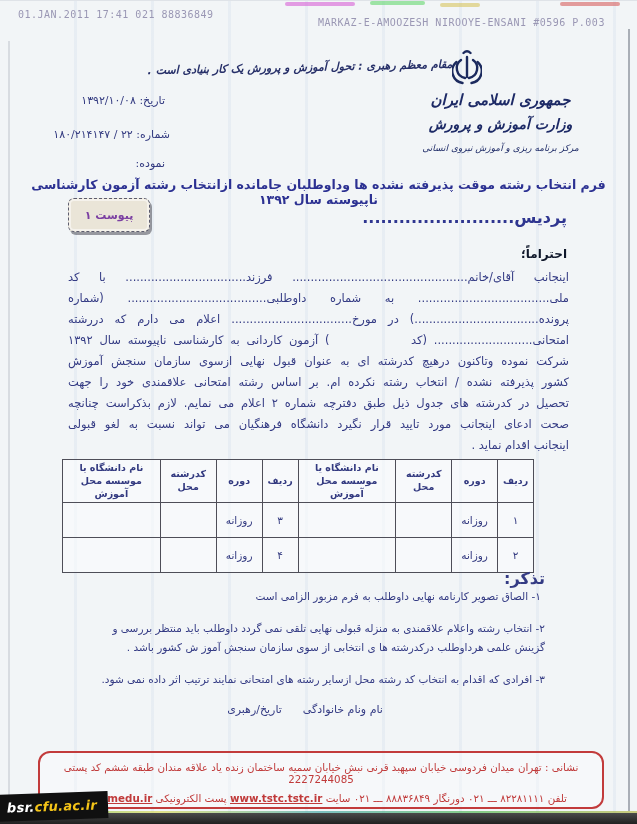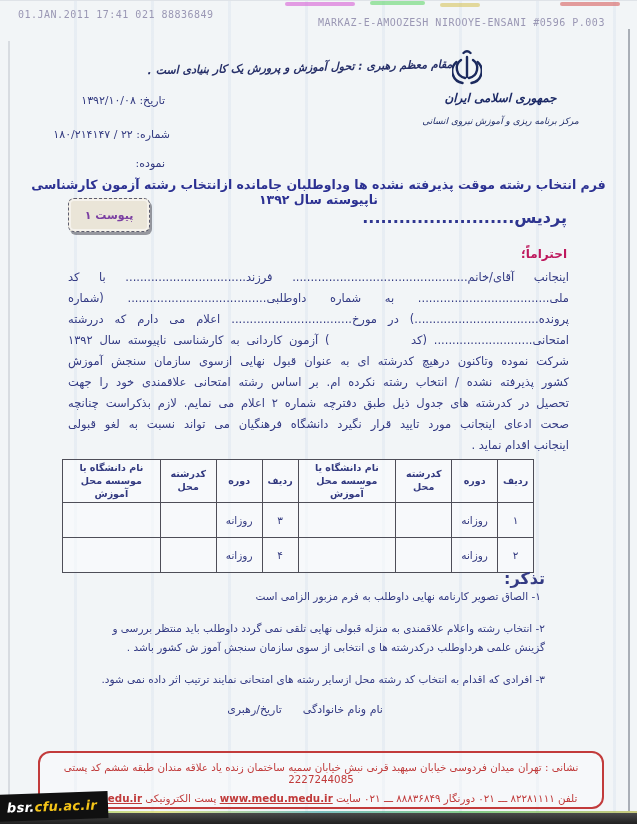--- a/index.html
+++ b/index.html
@@ -60,21 +60,22 @@
         <path d="M15 8 L15 28"></path>
         <path d="M11.5 4 q3.5 -3.5 7 0"></path>
         <path d="M9 11 a10 10 0 0 0 4 18"></path>
         <path d="M21 11 a10 10 0 0 1 -4 18"></path>
         <path d="M4.5 13 a12 12 0 0 0 6 21"></path>
         <path d="M25.5 13 a12 12 0 0 1 -6 21"></path>
       </g>
     </svg>
   </div>
   <div class="abs fa org" style="left:408px;top:90px;width:185px;">
-    <div style="font-size:12px;">جمهوری اسلامی ایران</div>
+    <div style="font-size:15px;">جمهوری اسلامی ایران</div>
+    <div style="font-size:14px;margin-top:6px;">وزارت آموزش و پرورش</div>
     <div style="font-size:9px;margin-top:10px;font-weight:normal;">مرکز برنامه ریزی و آموزش نیروی انسانی</div>
   </div>
   <div class="abs fa slogan" style="left:145px;top:60px;width:310px;">مقام معظم رهبری : تحول آموزش و پرورش یک کار بنیادی است .</div>
 
   <div class="abs fa meta" style="left:20px;top:93px;width:145px;text-align:right;">
     <span>تاریخ:</span>
     <span>۱۳۹۲/۱۰/۰۸</span>
   </div>
   <div class="abs fa meta" style="left:10px;top:127px;width:160px;text-align:right;">
     <span>شماره:</span>
@@ -82,21 +83,21 @@
   </div>
   <div class="abs fa meta" style="left:20px;top:156px;width:145px;text-align:right;">
     <span>نموده:</span>
   </div>
 
   <div class="abs fa title" style="left:30px;top:176px;width:577px;">فرم انتخاب رشته موقت پذیرفته نشده ها وداوطلبان جامانده ازانتخاب رشته آزمون کارشناسی ناپیوسته سال ۱۳۹۲</div>
 
   <div class="abs fa" style="right:70px;top:207px;font-size:16px;font-weight:bold;color:#2f3690;">پردیس.........................</div>
   <div class="abs stamp fa" style="left:68px;top:197px;width:80px;height:32px;">پیوست ۱</div>
 
-  <div class="abs fa" style="right:70px;top:246px;font-size:12px;font-weight:bold;color:#be185d;">احتراماً؛</div>
+  <div class="abs fa" style="right:70px;top:246px;font-size:12px;font-weight:bold;color:#0f172a;">احتراماً؛</div>
 
   <div class="abs fa" style="left:68px;top:266px;width:501px;">
     <div class="bodyline">اینجانب آقای/خانم................................................ فرزند................................. با کد</div>
     <div class="bodyline">ملی.................................... به شماره داوطلبی...................................... (شماره</div>
     <div class="bodyline">پرونده..................................) در مورخ................................. اعلام می دارم که دررشته</div>
     <div class="bodyline">امتحانی........................... (کد&nbsp;&nbsp;&nbsp;&nbsp;&nbsp;&nbsp;&nbsp;&nbsp;&nbsp;&nbsp;&nbsp;&nbsp;) آزمون کاردانی به کارشناسی ناپیوسته سال ۱۳۹۲</div>
     <div class="bodyline">شرکت نموده وتاکنون درهیچ کدرشته ای به عنوان قبول نهایی ازسوی سازمان سنجش آموزش</div>
     <div class="bodyline">کشور پذیرفته نشده / انتخاب رشته نکرده ام. بر اساس رشته امتحانی علاقمندی خود را جهت</div>
     <div class="bodyline">تحصیل در کدرشته های جدول ذیل طبق دفترچه شماره ۲ اعلام می نمایم. لازم بذکراست چنانچه</div>
     <div class="bodyline">صحت ادعای اینجانب مورد تایید قرار نگیرد دانشگاه فرهنگیان می تواند نسبت به لغو قبولی</div>
@@ -162,21 +163,21 @@
   </div>
 
   <div class="abs footerbox" style="left:38px;top:750px;width:562px;height:54px;">
     <div class="fa red" style="margin-top:8px;text-align:center;font-size:10.3px;">نشانی : تهران میدان فردوسی خیابان سپهبد قرنی نبش خیابان سمیه ساختمان زنده یاد علاقه مندان طبقه ششم  کد پستی 2227244085</div>
     <div class="fa red" style="margin-top:7px;text-align:center;font-size:10.3px;">
       <span>تلفن</span>
       <span>۸۲۲۸۱۱۱۱ ـــ ۰۲۱</span>
       <span>دورنگار</span>
       <span>۸۸۸۳۶۸۴۹ ـــ ۰۲۱</span>
       <span>سایت</span>
-      <span class="lnk">www.medu.medu.ir</span>
+      <span class="lnk">www.tstc.tstc.ir</span>
       <span>پست الکترونیکی</span>
       <span class="lnk">tstc@medu.ir</span>
     </div>
   </div>
 
   <div class="botnoise"></div>
   <div class="botband"></div>
   <div class="wm">
     <span class="w1">bsr.</span>
       <span class="w2">cfu.ac.ir</span>

